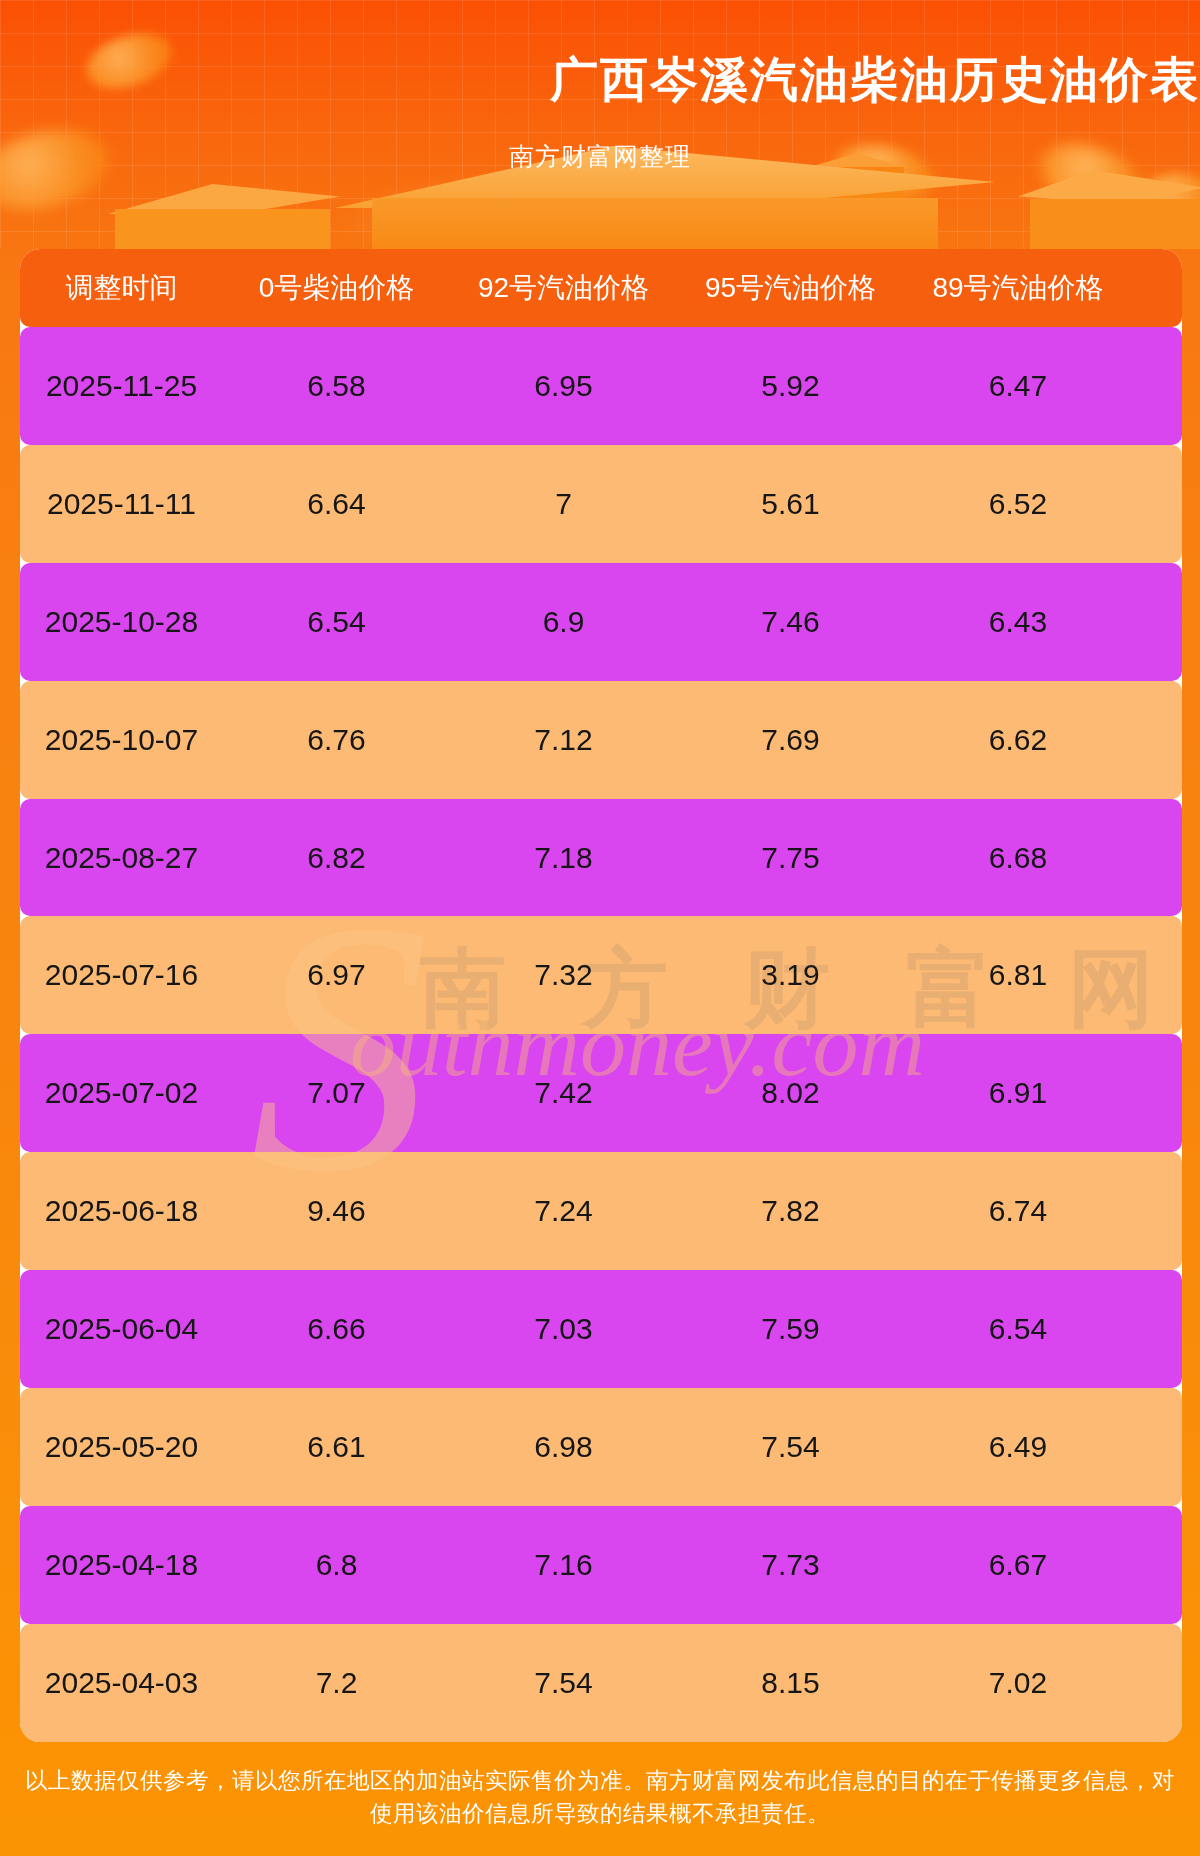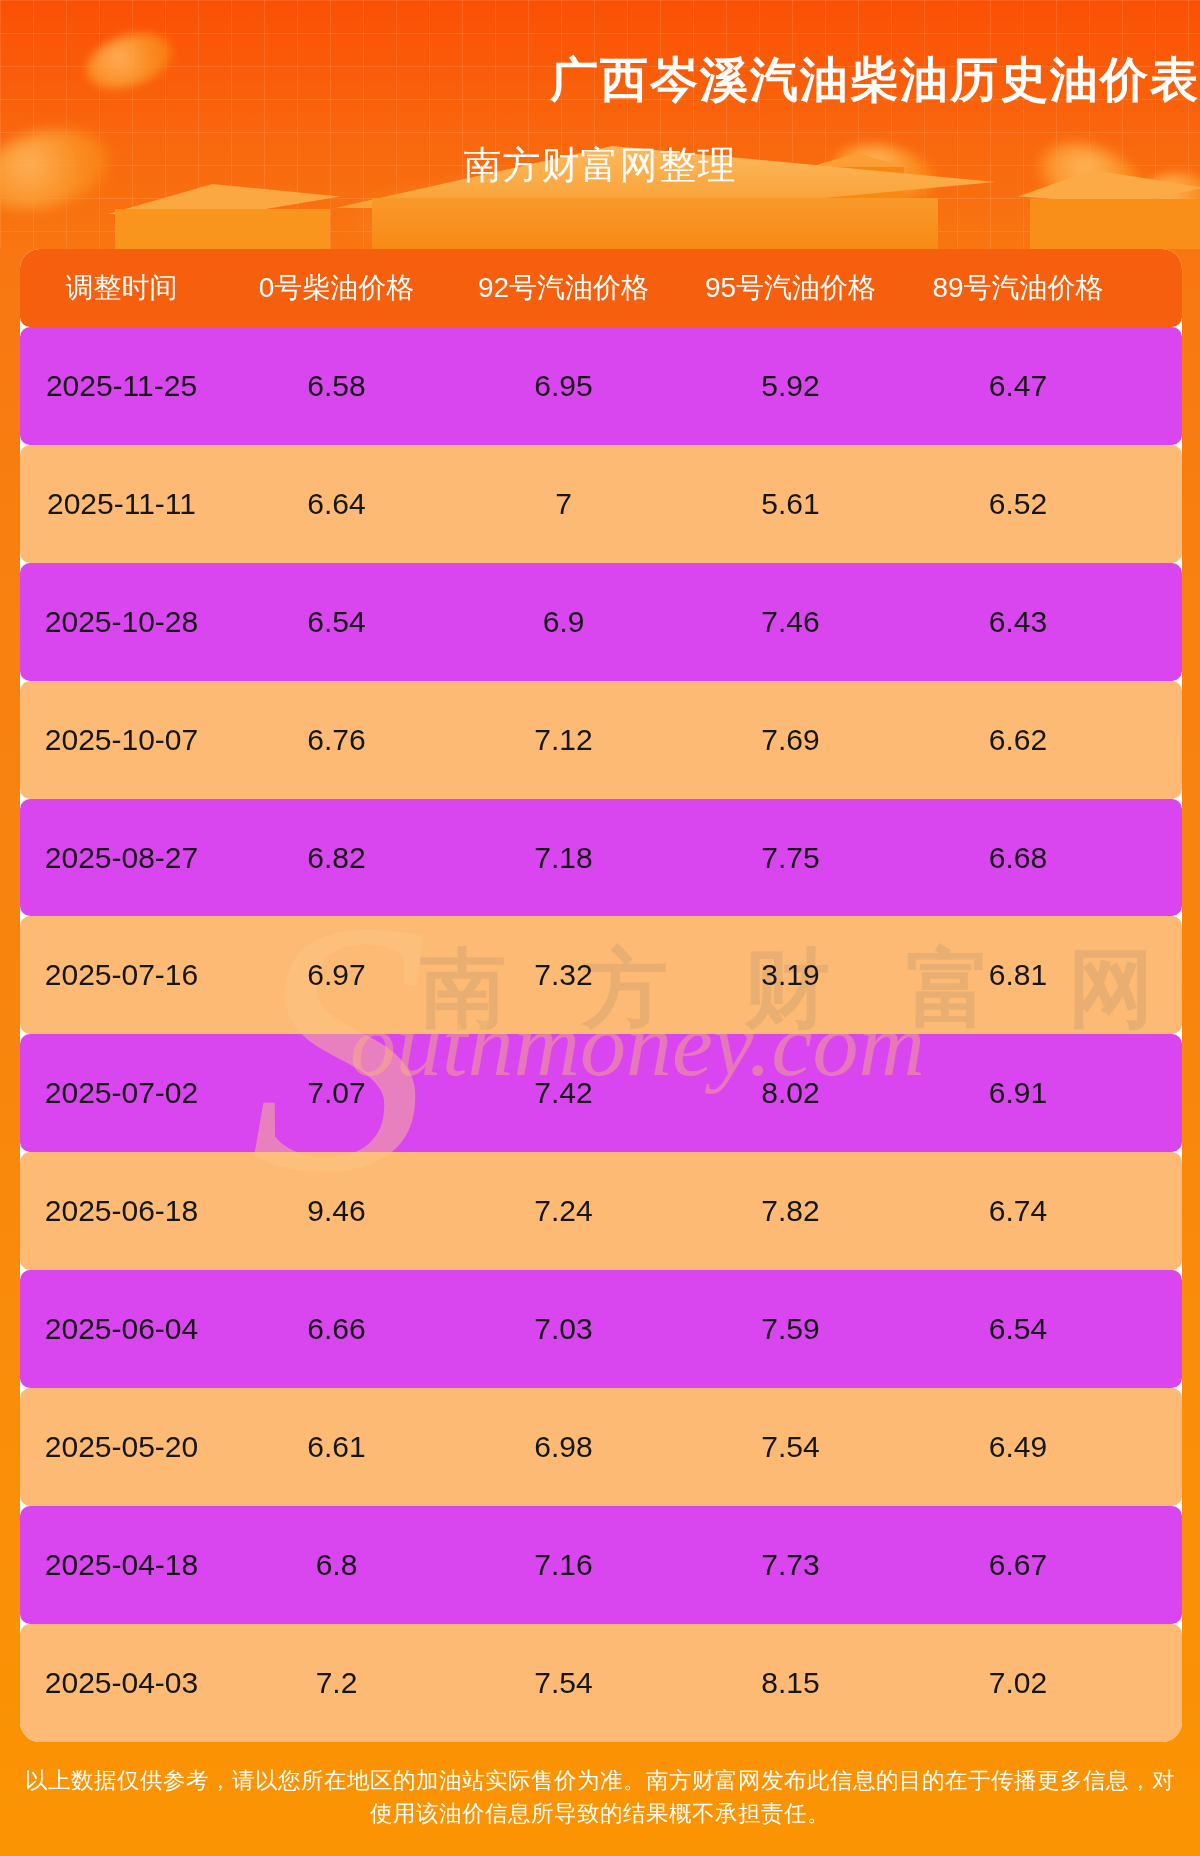--- a/index.html
+++ b/index.html
@@ -37,21 +37,21 @@
   .podium-top-r{position:absolute;left:1018px;top:170px;width:186px;height:34px;
     clip-path:polygon(0 78%,40% 0,100% 52%,60% 100%);background:#fbaa45;}
   .podium-front-r{position:absolute;left:1030px;top:199px;width:170px;height:50px;background:#f98f19;}
   .box-top{position:absolute;left:808px;top:153px;width:98px;height:24px;
     clip-path:polygon(0 60%,50% 0,100% 60%,50% 100%);background:#fa9e35;}
   .box-front{position:absolute;left:810px;top:167px;width:94px;height:82px;
     background:linear-gradient(180deg,#f88511,#f89118);}
   .hero-title{position:absolute;left:0;top:48px;width:1200px;text-align:right;
     color:#ffffff;font-size:48px;font-weight:bold;letter-spacing:2px;}
   .hero-subtitle{position:absolute;left:0;top:140px;width:1200px;text-align:center;
-    color:#ffffff;font-size:38px;font-weight:normal;letter-spacing:1px;}
+    color:#ffffff;font-size:25px;font-weight:normal;letter-spacing:1px;}
   
   .card{position:absolute;left:20px;top:249px;width:1162px;height:1493px;
     border-radius:20px;overflow:hidden;background:#ffffff;}
   .t-row{display:grid;grid-template-columns:203px 227px 227px 227px 228px 1fr;align-items:center;border-radius:10px;}
   .t-head{height:78px;background:#f55f0e;color:#ffffff;font-size:28px;}
   .t-head > div{text-align:center;}
   .t-body .t-row{height:117.9px;font-size:30px;color:#161616;}
   .t-body .t-row > div{text-align:center;position:relative;z-index:2;}
   .t-row.alt{background:#d946ef;}
   .t-row.plain{background:#fdba74;}

